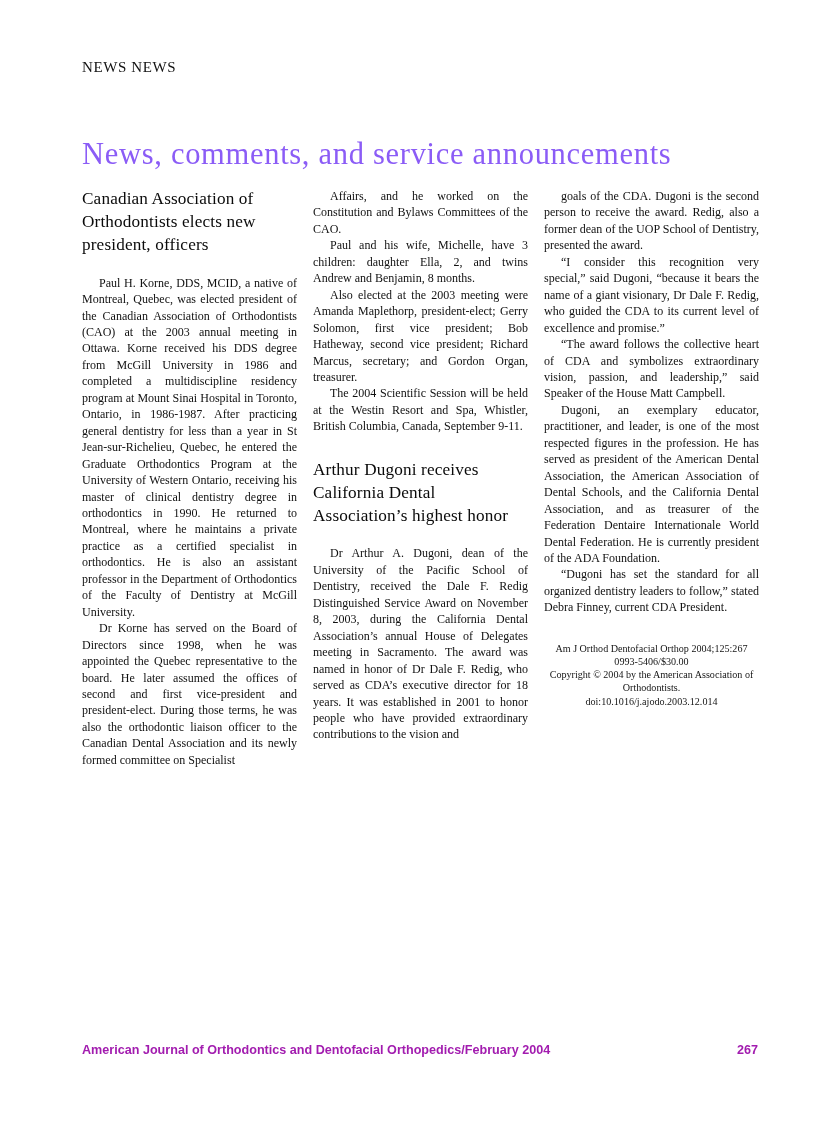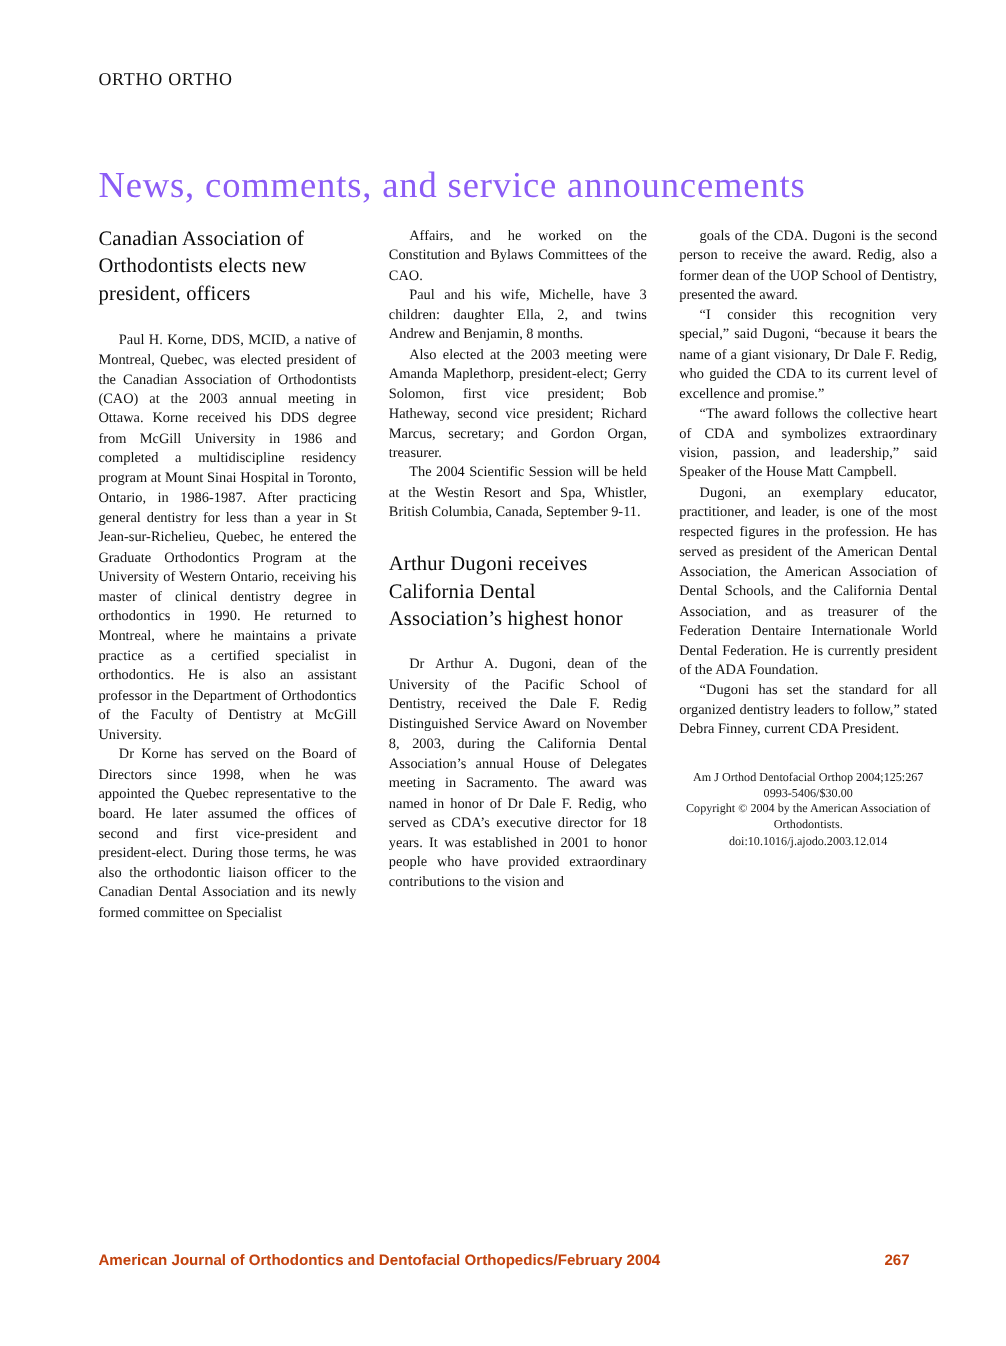--- a/index.html
+++ b/index.html
@@ -46,21 +46,21 @@
     white-space: nowrap;
   }
 
   
   .columns {
     position: absolute;
     left: 82px;
     top: 188px;
     width: 676px;
     display: flex;
-    gap: 27px;
+    gap: 16px;
     align-items: flex-start;
   }
   .col {
     width: 215px;
     flex: 0 0 215px;
   }
 
   
   .section-head {
     font-family: "Liberation Serif", "DejaVu Serif", serif;
@@ -110,31 +110,31 @@
     position: absolute;
     left: 82px;
     top: 1043px;
     width: 676px;
     display: flex;
     justify-content: space-between;
     align-items: baseline;
     font-family: "Liberation Sans", "DejaVu Sans", sans-serif;
     font-size: 12.6px;
     font-weight: bold;
-    color: #c2410c;
+    color: #a21caf;
   }
   .footer-journal { white-space: nowrap; }
   .footer-page { white-space: nowrap; }
 </style>
 </head>
 <body>
 
 <div class="page">
 
-  <div class="running-head">ORTHO ORTHO</div>
+  <div class="running-head">NEWS NEWS</div>
 
   <h1 class="article-title">News, comments, and service announcements</h1>
 
   <div class="columns">
 
     <div class="col">
       <h2 class="section-head">Canadian Association of Orthodontists elects new president, officers</h2>
       <p class="body first">Paul H. Korne, DDS, MCID, a native of Montreal, Quebec, was elected president of the Canadian Association of Orthodontists (CAO) at the 2003 annual meeting in Ottawa. Korne received his DDS degree from McGill University in 1986 and completed a multidiscipline residency program at Mount Sinai Hospital in Toronto, Ontario, in 1986-1987. After practicing general dentistry for less than a year in St Jean-sur-Richelieu, Quebec, he entered the Graduate Orthodontics Program at the University of Western Ontario, receiving his master of clinical dentistry degree in orthodontics in 1990. He returned to Montreal, where he maintains a private practice as a certified specialist in orthodontics. He is also an assistant professor in the Department of Orthodontics of the Faculty of Dentistry at McGill University.</p>
       <p class="body">Dr Korne has served on the Board of Directors since 1998, when he was appointed the Quebec representative to the board. He later assumed the offices of second and first vice-president and president-elect. During those terms, he was also the orthodontic liaison officer to the Canadian Dental Association and its newly formed committee on Specialist</p>
     </div>

